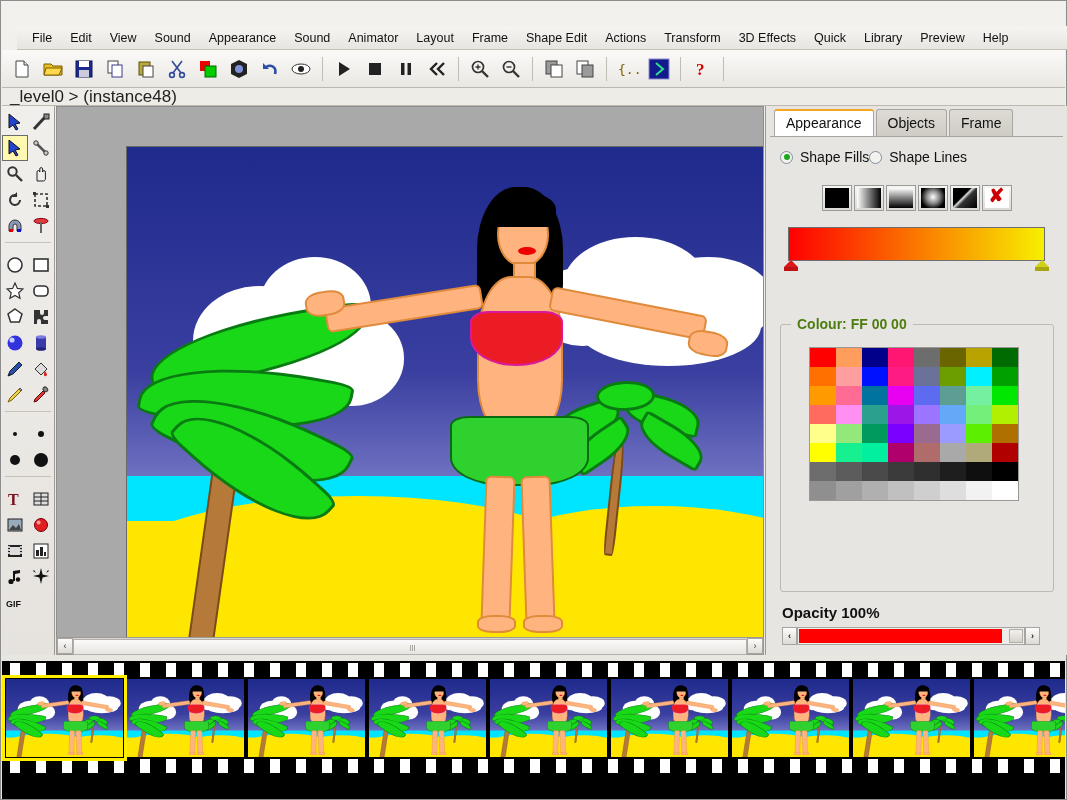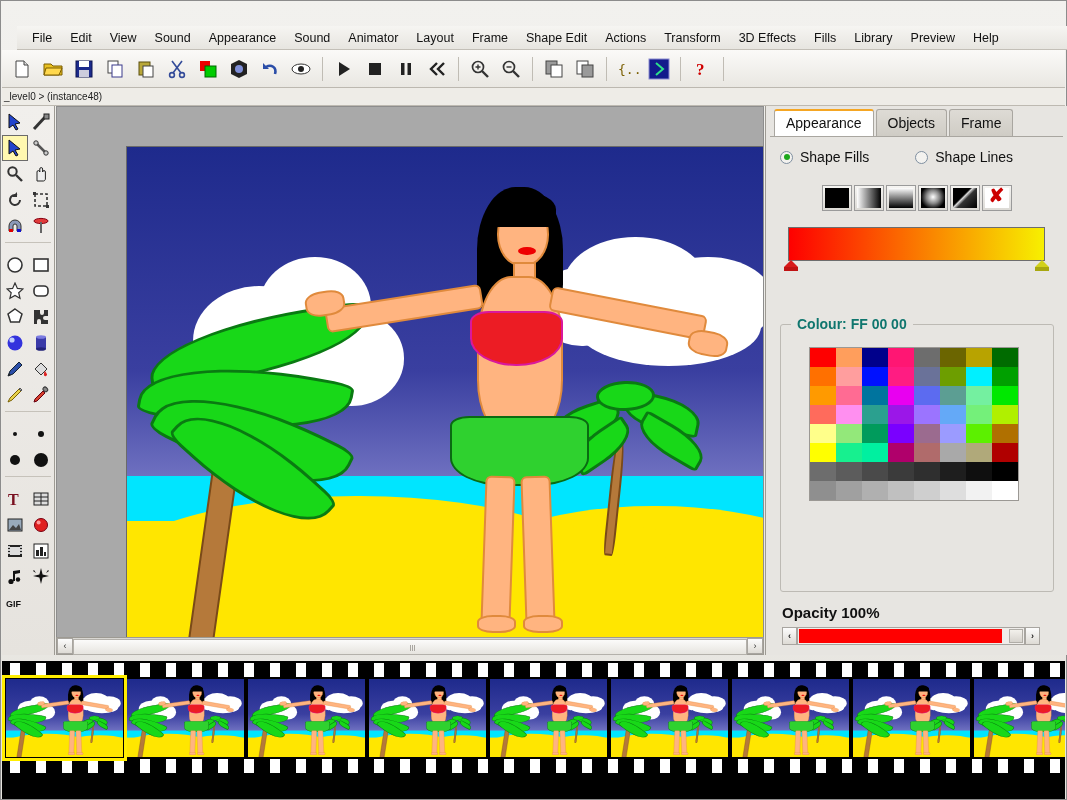--- a/index.html
+++ b/index.html
@@ -64,22 +64,22 @@
   .tb {
     width:30px;height:30px;display:flex;align-items:center;justify-content:center;
     border:1px solid transparent; border-radius:2px;
   }
   .tb-sep { width:1px;height:24px;background:#c0bcb4;margin:0 5px; }
 
   
   #breadcrumb {
     position:absolute; left:1px; top:87px; width:1063px; height:18px;
     background:#eeece7; border-bottom:1px solid #bdb9b1;
-    display:flex; align-items:center; padding-left:2px;
-    font-size:10px; color:#222;
+    display:flex; align-items:center; padding-left:8px;
+    font-size:17px; color:#222;
   }
 
   
   #tools {
     position:absolute; left:1px; top:105px; width:53px; height:549px;
     background:linear-gradient(180deg,#f1efec,#e6e3de);
     border-right:1px solid #9d9a93;
     padding-top:3px;
   }
   .tool-grid { display:grid; grid-template-columns:26px 26px; }
@@ -130,21 +130,21 @@
     background:linear-gradient(180deg,#dedbd5,#cfccc5);
     border:1px solid #a9a6a0; border-bottom:none;
     border-radius:3px 3px 0 0;
   }
   .tab.active {
     background:#fff; border-top:2px solid #f5a623; font-weight:normal;
     padding-top:4px; position:relative; z-index:2;
   }
   #tabline { height:1px; background:#a9a6a0; margin:0 4px; }
 
-  .radio-row { display:flex; align-items:center; padding:12px 0 0 14px; gap:46px; }
+  .radio-row { display:flex; align-items:center; padding:12px 0 0 14px; }
   .radio { display:flex; align-items:center; gap:7px; font-size:14px; color:#111; }
   .rdot {
     width:13px;height:13px;border-radius:50%;
     background:#f3f2ef; border:1px solid #7f8fa0;
     display:flex;align-items:center;justify-content:center;
   }
   .rdot.on::after { content:""; width:6px;height:6px;border-radius:50%;background:#1ca81c; }
 
   #fills { display:flex; justify-content:center; gap:2px; margin-top:20px; }
   .fillbtn {
@@ -178,21 +178,21 @@
   .gstop.left  .base { background:#c01212; }
   .gstop.right .tri { border-bottom-color:#d2d11a; }
   .gstop.right .base { background:#a8a70f; }
 
   #colour-group {
     position:absolute; left:14px; top:218px; width:274px; height:268px;
     border:1px solid #bdbab4; border-radius:3px;
   }
   #colour-legend {
     position:absolute; left:10px; top:-9px; background:#e7e5e1; padding:0 6px;
-    font-size:14px; font-weight:bold; color:#0f766e;
+    font-size:14px; font-weight:bold; color:#4d7c0f;
   }
   #swatches {
     position:absolute; left:28px; top:22px;
     display:grid; grid-template-columns:repeat(8,26px); grid-auto-rows:19px;
     border:1px solid #9b9894;
   }
   #swatches div { width:26px;height:19px; }
 
   #opacity-label { position:absolute; left:16px; top:498px; font-size:15px; font-weight:bold; color:#111; }
   #opacity-slider {
@@ -259,21 +259,21 @@
       <div class="menu-item">Sound</div>
       <div class="menu-item">Appearance</div>
       <div class="menu-item">Sound</div>
       <div class="menu-item">Animator</div>
       <div class="menu-item">Layout</div>
       <div class="menu-item">Frame</div>
       <div class="menu-item">Shape Edit</div>
       <div class="menu-item">Actions</div>
       <div class="menu-item">Transform</div>
       <div class="menu-item">3D Effects</div>
-      <div class="menu-item">Fills</div>
+      <div class="menu-item">Quick</div>
       <div class="menu-item">Library</div>
       <div class="menu-item">Preview</div>
       <div class="menu-item">Help</div>
     </div>
 
   <div id="toolbar">
       <div class="tb">
         <svg width="20" height="20" viewBox="0 0 20 20">
           <path d="M4 2h8l4 4v12H4z" fill="#fff" stroke="#444"></path>
           <path d="M12 2v4h4" fill="#ddd" stroke="#444"></path>

